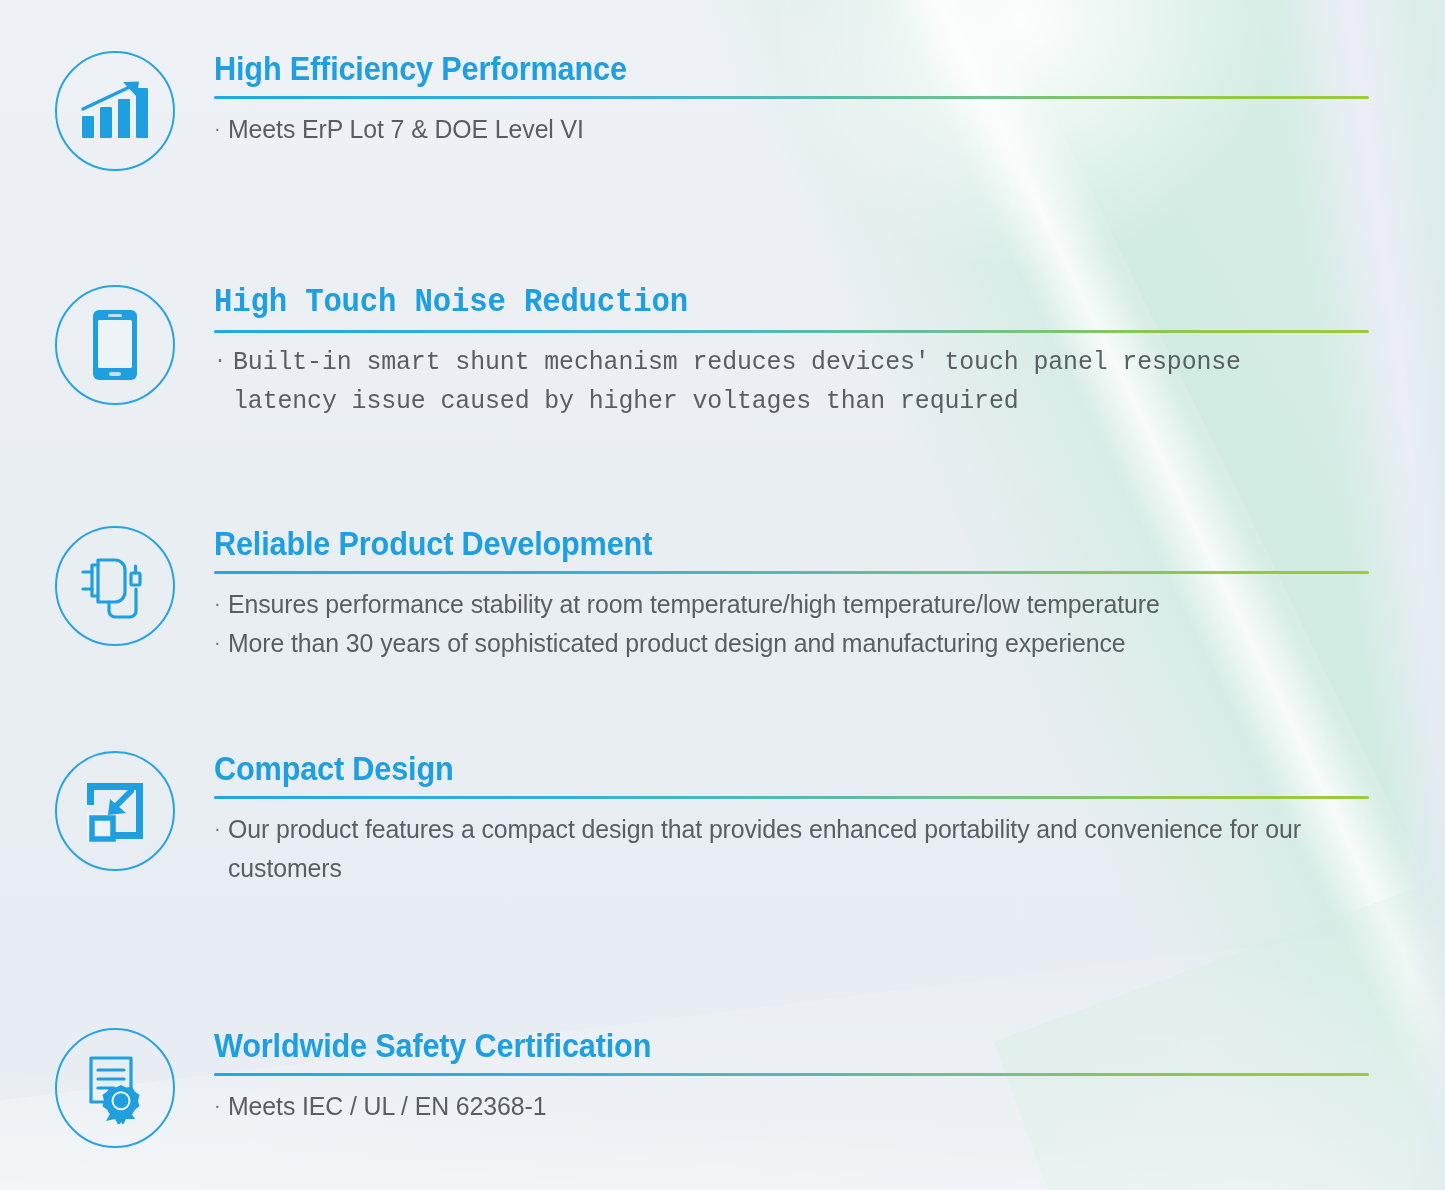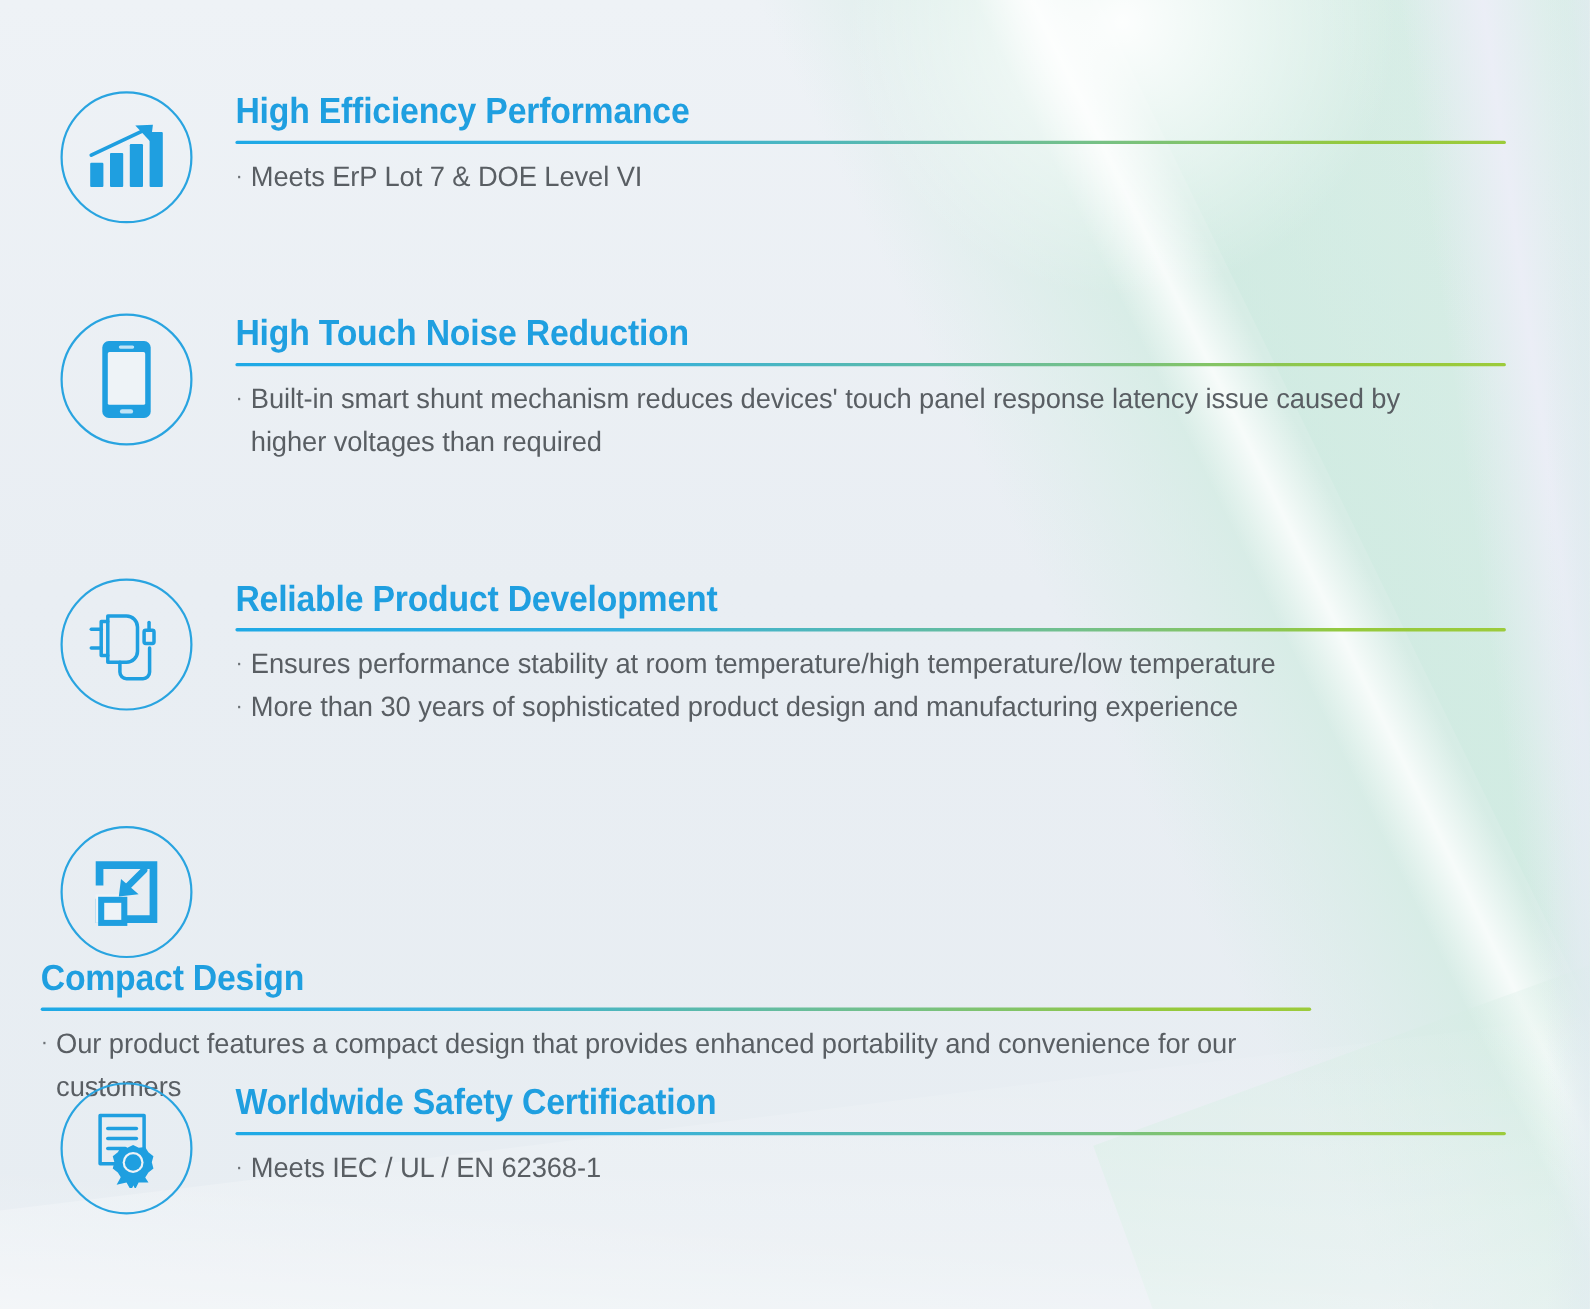--- a/index.html
+++ b/index.html
@@ -189,21 +189,21 @@
     <div class="band band-white-3"></div>
     <div class="glow-tl"></div>
     <div class="band-bottom-green"></div>
     <div class="sweep-bottom"></div>
     <div class="sweep-bottom2"></div>
     <div class="edge-right"></div>
   </div>
 
   <div class="features">
 
-    <div class="feature" style="top:51px;margin-top:32px;">
+    <div class="feature" style="top:51px;">
       <div class="icon-wrap">
         <div class="icon-circle">
           <svg width="74" height="66" viewBox="0 0 74 66" aria-hidden="true">
             <g fill="#1f9fe0">
               <rect x="4" y="38" width="12" height="22" rx="1"></rect>
               <rect x="22" y="29" width="12" height="31" rx="1"></rect>
               <rect x="40" y="21" width="12" height="39" rx="1"></rect>
               <rect x="58" y="10" width="12" height="50" rx="1"></rect>
             </g>
             <path d="M5 31 L58 6" stroke="#1f9fe0" stroke-width="3.4" fill="none" stroke-linecap="round"></path>
@@ -216,21 +216,21 @@
         <div class="divider"></div>
         <div class="bullets">
           <div class="bullet">
             <span class="bullet-dot">·</span>
             <span class="bullet-text">Meets ErP Lot 7 &amp; DOE Level VI</span>
           </div>
         </div>
       </div>
     </div>
 
-    <div class="feature" style="top:285px;">
+    <div class="feature" style="top:285px;font-family:Liberation Mono, monospace;">
       <div class="icon-wrap">
         <div class="icon-circle">
           <svg width="48" height="74" viewBox="0 0 48 74" aria-hidden="true">
             <rect x="2" y="2" width="44" height="70" rx="6" fill="#1f9fe0"></rect>
             <rect x="7" y="12" width="34" height="48" rx="1.5" fill="#eef3f7"></rect>
             <rect x="17" y="6" width="14" height="3" rx="1.5" fill="#bfe3f6"></rect>
             <rect x="18" y="64" width="12" height="4" rx="2" fill="#bfe3f6"></rect>
           </svg>
         </div>
       </div>
@@ -271,21 +271,21 @@
             <span class="bullet-text">Ensures performance stability at room temperature/high temperature/low temperature</span>
           </div>
           <div class="bullet">
             <span class="bullet-dot">·</span>
             <span class="bullet-text">More than 30 years of sophisticated product  design and manufacturing experience</span>
           </div>
         </div>
       </div>
     </div>
 
-    <div class="feature" style="top:751px;flex-direction:column;">
+    <div class="feature" style="top:751px;">
       <div class="icon-wrap">
         <div class="icon-circle">
           <svg width="64" height="64" viewBox="0 0 64 64" aria-hidden="true">
             <path d="M4 4 h56 v56 h-56 v-22 h7 v15 h42 v-42 h-42 v15 h-7 z" fill="#1f9fe0"></path>
             <rect x="4" y="34" width="26" height="26" fill="#eef3f7"></rect>
             <rect x="9" y="39" width="21" height="21" fill="#eef3f7" stroke="#1f9fe0" stroke-width="5.5"></rect>
             <path d="M48 12 L30 30" stroke="#1f9fe0" stroke-width="6" stroke-linecap="round"></path>
             <path d="M25 36 L27 20 L43 34 Z" fill="#1f9fe0"></path>
           </svg>
         </div>
@@ -295,21 +295,21 @@
         <div class="divider"></div>
         <div class="bullets">
           <div class="bullet">
             <span class="bullet-dot">·</span>
             <span class="bullet-text">Our product features a compact design that provides enhanced portability and convenience for our customers</span>
           </div>
         </div>
       </div>
     </div>
 
-    <div class="feature" style="top:984px;">
+    <div class="feature" style="top:1028px;">
       <div class="icon-wrap">
         <div class="icon-circle">
           <svg width="68" height="72" viewBox="0 0 68 72" aria-hidden="true">
             <g fill="none" stroke="#1f9fe0" stroke-width="3.2" stroke-linejoin="round" stroke-linecap="round">
               <path d="M10 6 h40 v44 h-40 z"></path>
               <path d="M17 18 h26"></path>
               <path d="M17 27 h26"></path>
               <path d="M17 36 h16"></path>
             </g>
             <path d="M30 60 l-5 9 l9 -2 l4 7 l6 -11 z" fill="#1f9fe0"></path>

